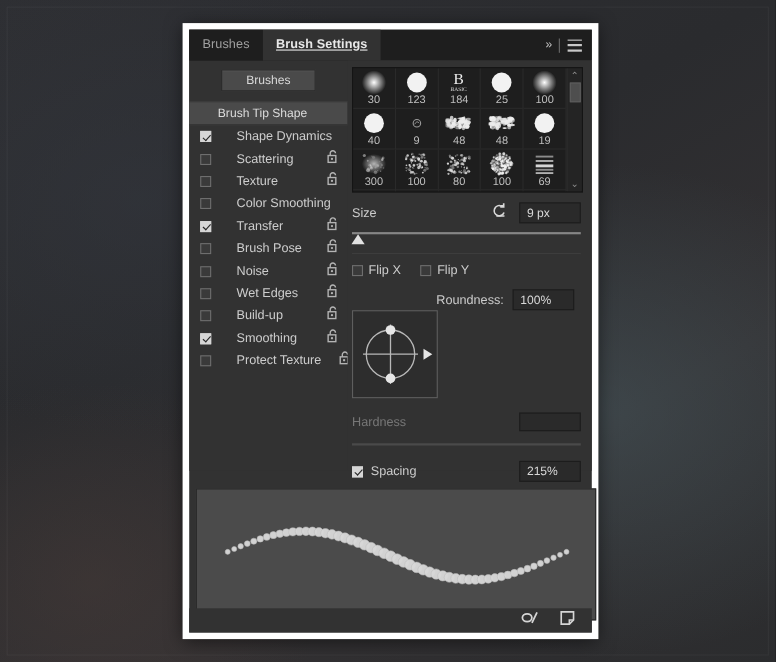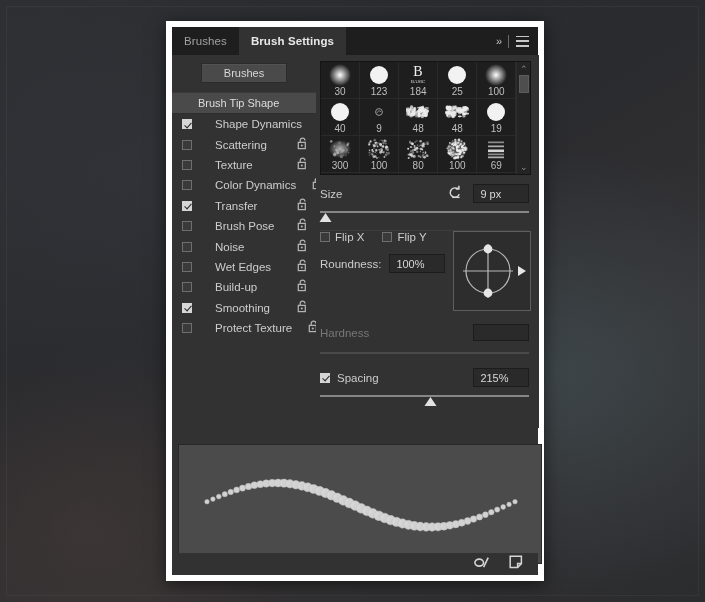--- a/index.html
+++ b/index.html
@@ -60,20 +60,21 @@
     font-size: 11.5px;
     color: #a0a0a0;
     background: #1e1e1e;
     letter-spacing: 0.1px;
     cursor: default;
   }
   .tab.active {
     background: #323232;
     color: #e8e8e8;
     font-weight: bold;
+    text-decoration: underline;
   }
   .tabstrip-right {
     margin-left: auto;
     display: flex;
     align-items: center;
     gap: 7px;
     padding-right: 9px;
   }
   .chev-dbl {
     color: #c5c5c5;
@@ -316,21 +317,22 @@
   }
   .divline {
     height: 1px;
     background: #3d3d3d;
     margin: 5px 2px 0 0;
   }
 
   
   .flip-area {
     display: flex;
-    margin-top: 0;
+    margin-top: 9px;
+    flex-direction: column;
   }
   .flip-left {
     flex: 1;
     padding-right: 8px;
   }
   .flipline {
     display: flex;
     align-items: center;
     gap: 5px;
   }
@@ -487,21 +489,21 @@
             <span class="opt-check"></span>
             <span class="opt-label">Texture</span>
             <span class="lock-icon"><svg width="11" height="13" viewBox="0 0 11 13">
                 <path d="M3.2 5.4 V3.5 A2.4 2.4 0 0 1 8.0 3.4" fill="none" stroke="#b4b4b4" stroke-width="1.25"></path>
                 <rect x="1.3" y="5.4" width="7" height="6.2" fill="none" stroke="#b4b4b4" stroke-width="1.25"></rect>
                 <circle cx="4.8" cy="8.5" r="1.05" fill="#b4b4b4"></circle>
               </svg></span>
           </div>
           <div class="opt-row">
             <span class="opt-check"></span>
-            <span class="opt-label">Color Dynamics</span>
+            <span class="opt-label">Color Smoothing</span>
             <span class="lock-icon"><svg width="11" height="13" viewBox="0 0 11 13">
                 <path d="M3.2 5.4 V3.5 A2.4 2.4 0 0 1 8.0 3.4" fill="none" stroke="#b4b4b4" stroke-width="1.25"></path>
                 <rect x="1.3" y="5.4" width="7" height="6.2" fill="none" stroke="#b4b4b4" stroke-width="1.25"></rect>
                 <circle cx="4.8" cy="8.5" r="1.05" fill="#b4b4b4"></circle>
               </svg></span>
           </div>
           <div class="opt-row">
             <span class="opt-check checked"></span>
             <span class="opt-label">Transfer</span>
             <span class="lock-icon"><svg width="11" height="13" viewBox="0 0 11 13">

